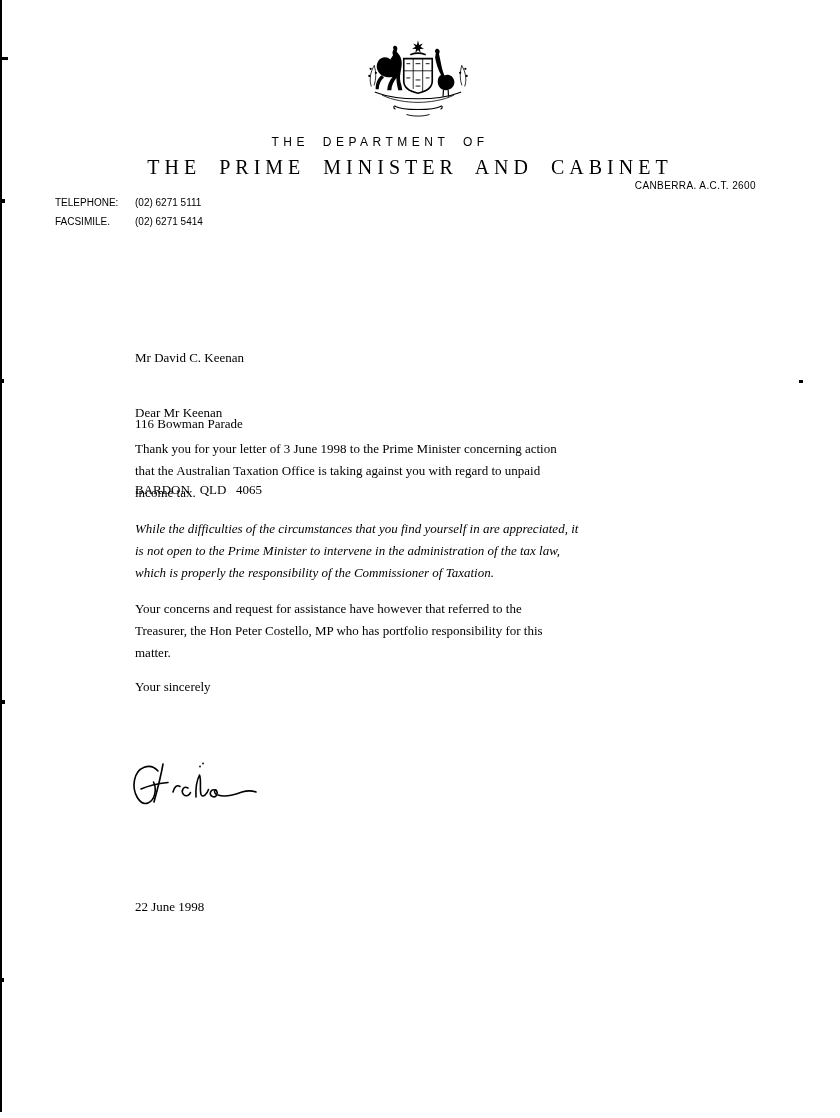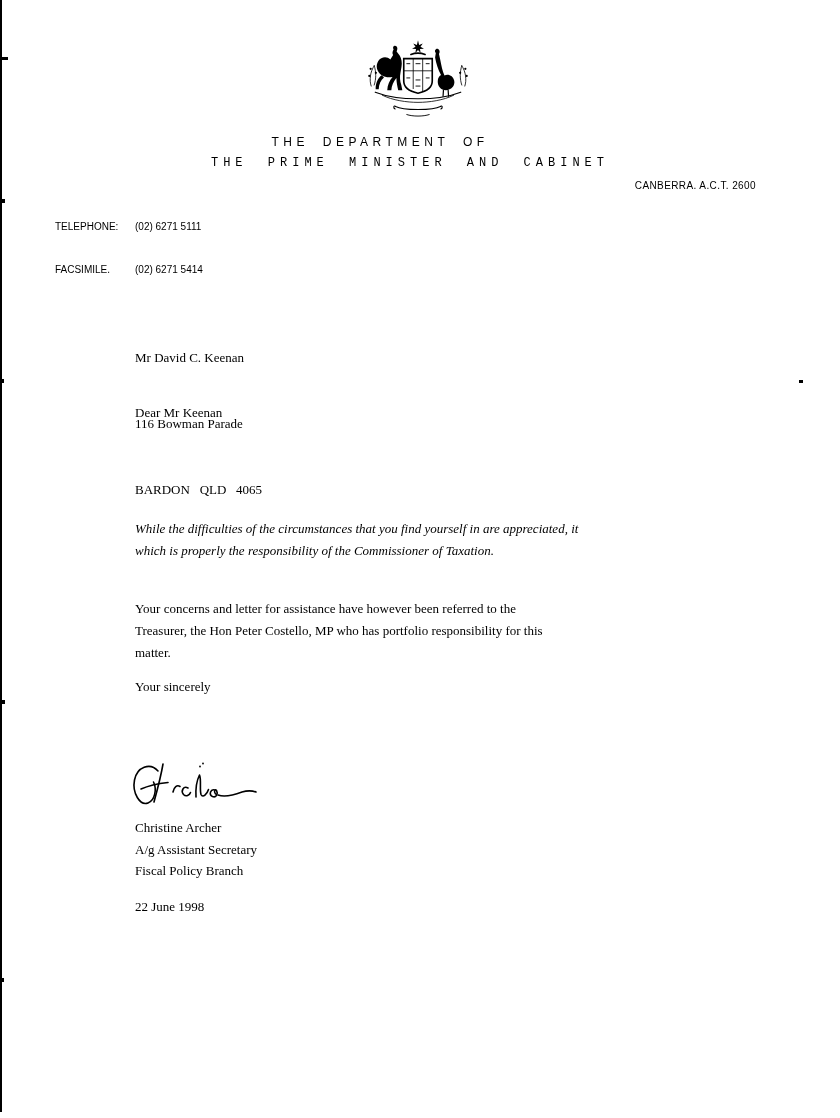--- a/index.html
+++ b/index.html
@@ -26,34 +26,34 @@
   .crest svg{width:100%;height:100%;}
   .org1{
     position:absolute;left:0;top:135px;width:760px;
     text-align:center;
     font-family:"Liberation Sans", sans-serif;
     font-size:12px;letter-spacing:4.5px;word-spacing:6px;
   }
   .org2{
     position:absolute;left:0;top:156px;width:820px;
     text-align:center;
-    font-family:Liberation Mono, monospace;
-    font-size:12px;letter-spacing:5px;word-spacing:8px;
+    font-family:Liberation Serif, serif;
+    font-size:20px;letter-spacing:5px;word-spacing:8px;
   }
   .loc{
     position:absolute;right:84px;top:180px;
     font-family:"Liberation Sans", sans-serif;
     font-size:10px;letter-spacing:0.4px;
   }
   .contacts{
     position:absolute;left:55px;top:197px;
     font-family:"Liberation Sans", sans-serif;
     font-size:10px;
   }
-  .contact-row{display:flex;height:19px;align-items:flex-start;margin-top:24px;}
+  .contact-row{display:flex;height:19px;align-items:flex-start;}
   .contact-label{width:80px;}
   .contact-value{white-space:pre;}
 
   
   .serifblock{position:absolute;left:135px;font-size:13px;line-height:22px;}
   .recipient{top:303px;white-space:pre;}
   .salutation{top:402px;}
   .para1{top:438px;}
   .para2{top:518px;font-style:italic;}
   .para3{top:598px;}
@@ -126,26 +126,32 @@
   </div>
 
   <div class="serifblock recipient">
     <div>Mr David C. Keenan</div>
     <div>116 Bowman Parade</div>
     <div>BARDON   QLD   4065</div>
   </div>
 
   <div class="serifblock salutation">Dear Mr Keenan</div>
 
+  <div class="serifblock para1">
+    <div>Thank you for your letter of 3 June 1998 to the Prime Minister concerning action</div>
+    <div>that the Australian Taxation Office is taking against you with regard to unpaid</div>
+    <div>income tax.</div>
+  </div>
   <div class="serifblock para2">
     <div>While the difficulties of the circumstances that you find yourself in are appreciated, it</div>
+    <div>is not open to the Prime Minister to intervene in the administration of the tax law,</div>
     <div>which is properly the responsibility of the Commissioner of Taxation.</div>
   </div>
   <div class="serifblock para3">
-    <div>Your concerns and letter for assistance have however been referred to the</div>
+    <div>Your concerns and request for assistance have however that referred to the</div>
     <div>Treasurer, the Hon Peter Costello, MP who has portfolio responsibility for this</div>
     <div>matter.</div>
   </div>
 
   <div class="serifblock valediction">Your sincerely</div>
 
   <div class="signature">
     <svg viewBox="0 0 132 64" fill="none" stroke="#000" stroke-width="1.6" stroke-linecap="round" stroke-linejoin="round">
       <path d="M30,17 C22,8 9,13 6.5,26 C4,39 12,52 20,49 C27,46.5 29,35 25.5,28"></path>
       <path d="M35,10 C33,22 29,37 26,48"></path>
@@ -153,21 +159,16 @@
       <path d="M45,38 C46,33 49,30.5 52,32.5"></path>
       <path d="M60,34 C55.5,31.5 52.5,37 55.5,40.5 C58,43 61.5,41.5 62.5,38.5"></path>
       <path d="M68,43 C67.5,34 69.5,25 71.5,21 C73.5,25 71.5,36 73,40.5 C75,44.5 79,40 80.5,35.5"></path>
       <circle cx="72" cy="12.5" r="0.9" fill="#000" stroke="none"></circle>
       <circle cx="75" cy="9.5" r="0.9" fill="#000" stroke="none"></circle>
       <path d="M87,36 C82.5,34.5 80.5,40.5 84.5,42.5 C88,44 90.5,40 88.5,36.5 C87,34.5 85.5,37.5 87.5,40"></path>
       <path d="M90,41 C97,43.5 106,41 114,38 C119,36.5 124,36.5 128,38"></path>
     </svg>
   </div>
 
-  <div class="serifblock signer">
-    <div>Christine Archer</div>
-    <div>A/g Assistant Secretary</div>
-    <div>Fiscal Policy Branch</div>
-  </div>
 
   <div class="serifblock letter-date">22 June 1998</div>
 
 </div>
 
 </body></html>

